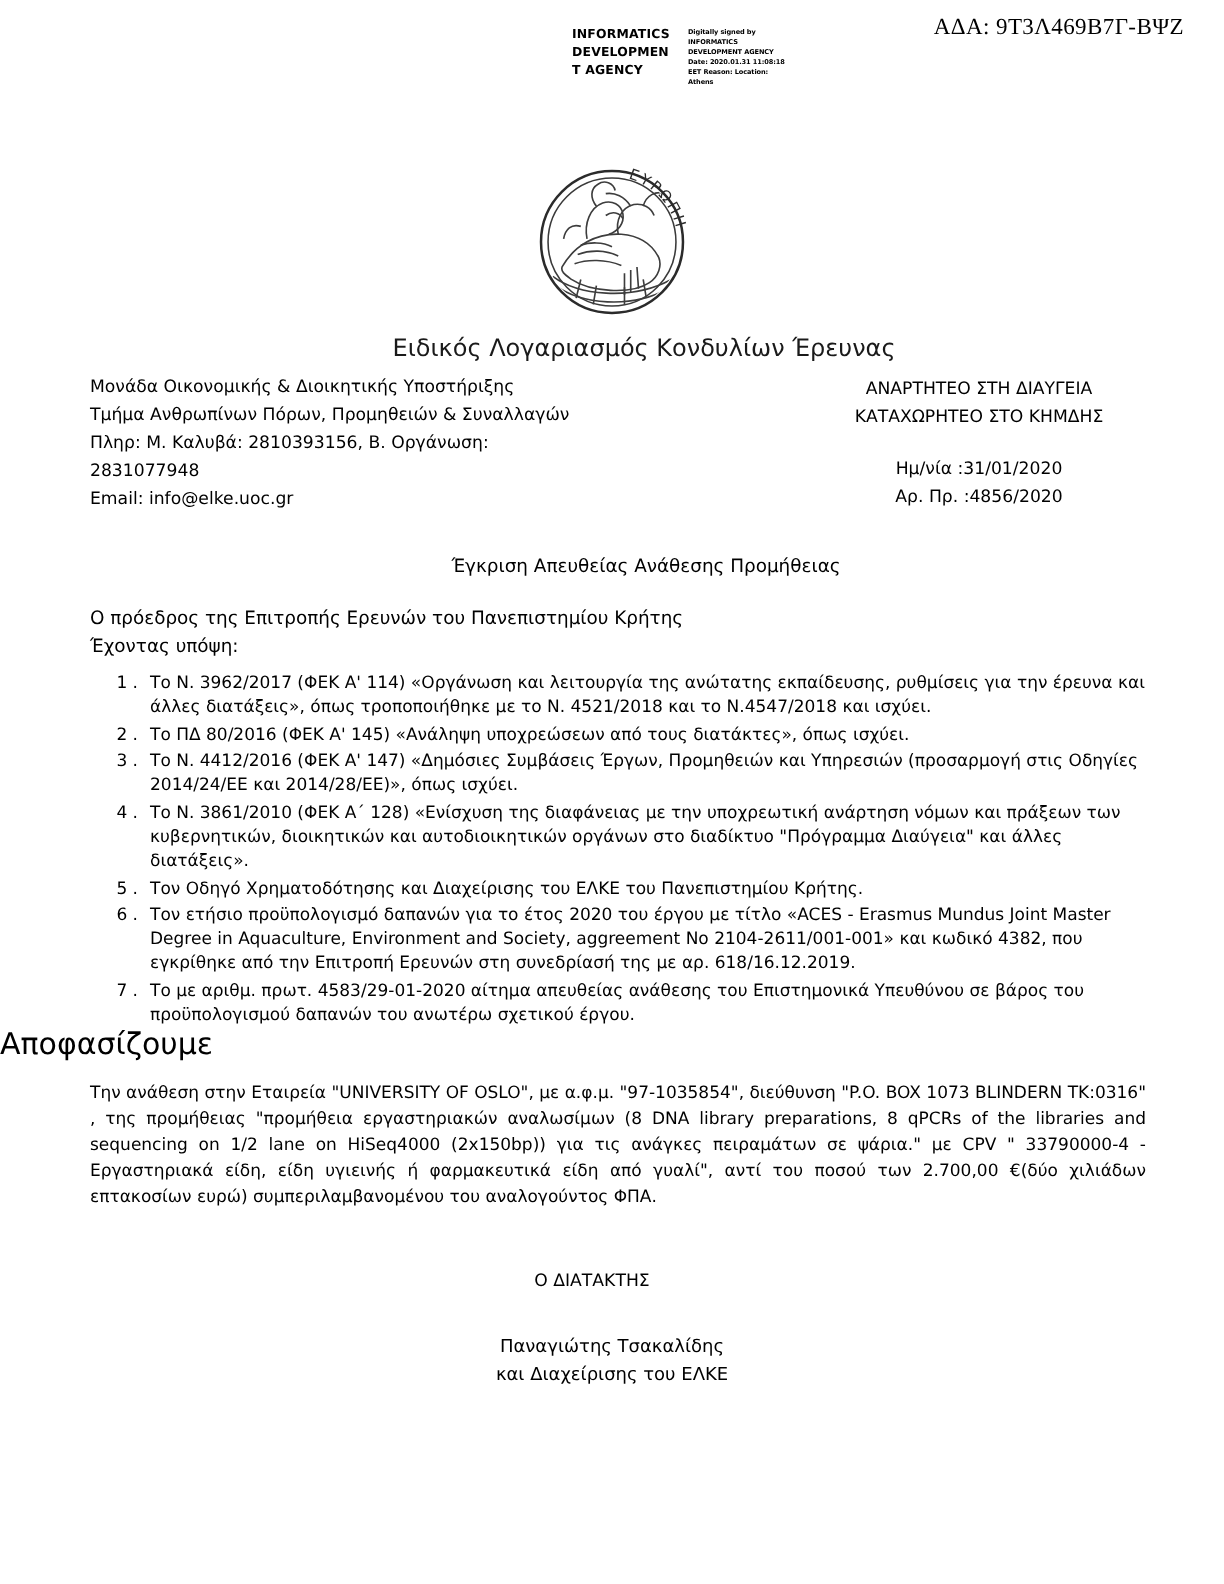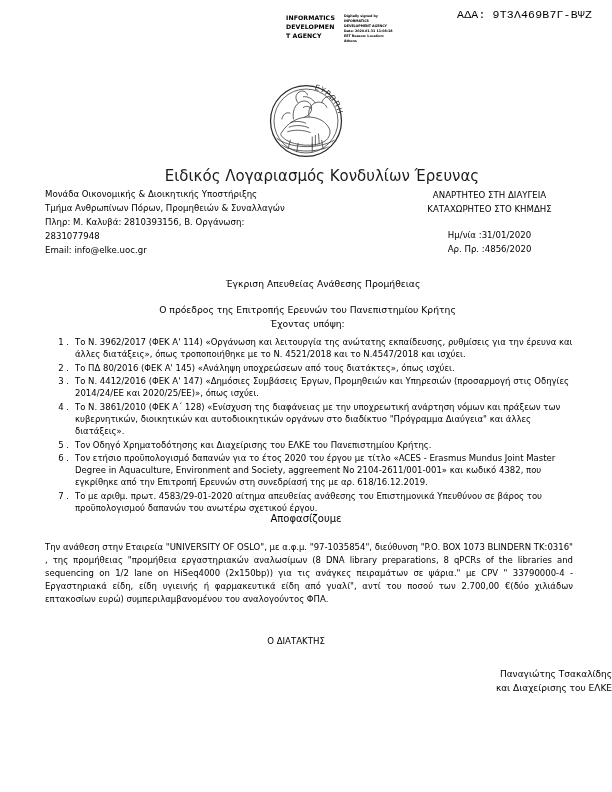--- a/index.html
+++ b/index.html
@@ -22,21 +22,21 @@
 
   
   .ada-code {
     position: absolute;
     top: 8px;
     left: 0;
     width: 592px;
     text-align: right;
     font-size: 11.5px;
     letter-spacing: 0.2px;
-    font-family: Liberation Mono, monospace;
+    font-family: Liberation Serif, serif;
   }
   .sig-stamp {
     position: absolute;
     top: 14px;
     left: 286px;
     width: 110px;
     display: flex;
     gap: 4px;
     align-items: flex-start;
   }
@@ -68,21 +68,21 @@
     width: 612px;
     text-align: center;
   }
   .seal-img {
     width: 78px;
     height: 78px;
     display: inline-block;
   }
   .seal-caption {
     margin-top: 2px;
-    font-size: 15px;
+    font-size: 12px;
     line-height: 1.45;
     color: #1a1a1a;
     font-family: "DejaVu Sans", sans-serif;
     padding-left: 32px;
   }
 
   
   .meta-left {
     position: absolute;
     top: 188px;
@@ -118,21 +118,20 @@
 
   
   .intro {
     position: absolute;
     top: 303px;
     left: 45px;
     width: 525px;
     font-size: 9.2px;
     line-height: 1.55;
     font-family: "DejaVu Sans", sans-serif;
-    text-align: center;
   }
 
   
   .whereas-list {
     position: absolute;
     top: 336px;
     left: 45px;
     width: 528px;
     margin: 0;
     padding: 0;
@@ -154,22 +153,21 @@
     width: 24px;
     text-align: right;
   }
 
   
   .decide-heading {
     position: absolute;
     top: 513px;
     left: 0;
     width: 612px;
-    text-align: center;
-    font-size: 10px;
+    font-size: 15px;
     font-family: "DejaVu Sans", sans-serif;
   }
 
   
   .decision-body {
     position: absolute;
     top: 541px;
     left: 45px;
     width: 528px;
     font-size: 8.5px;
@@ -186,21 +184,21 @@
     width: 592px;
     text-align: center;
     font-size: 8.6px;
     font-family: "DejaVu Sans", sans-serif;
   }
   .sign-name {
     position: absolute;
     top: 668px;
     left: 0;
     width: 612px;
-    text-align: right;
+    text-align: center;
     font-size: 9px;
     line-height: 1.5;
     font-family: "DejaVu Sans", sans-serif;
   }
 </style>
 </head>
 <body>
 
 <div class="page">
 
@@ -280,21 +278,21 @@
     <li>
       <span class="num">1 .</span>
       <span>Το Ν. 3962/2017 (ΦΕΚ Α' 114) «Οργάνωση και λειτουργία της ανώτατης εκπαίδευσης, ρυθμίσεις για την έρευνα και άλλες διατάξεις», όπως τροποποιήθηκε με το Ν. 4521/2018 και το Ν.4547/2018 και ισχύει.</span>
     </li>
     <li>
       <span class="num">2 .</span>
       <span>Το ΠΔ 80/2016 (ΦΕΚ Α' 145) «Ανάληψη υποχρεώσεων από τους διατάκτες», όπως ισχύει.</span>
     </li>
     <li>
       <span class="num">3 .</span>
-      <span>Το Ν. 4412/2016 (ΦΕΚ Α' 147) «Δημόσιες Συμβάσεις Έργων, Προμηθειών και Υπηρεσιών (προσαρμογή στις Οδηγίες 2014/24/ΕΕ και 2020/25/ΕΕ)», όπως ισχύει.</span>
+      <span>Το Ν. 4412/2016 (ΦΕΚ Α' 147) «Δημόσιες Συμβάσεις Έργων, Προμηθειών και Υπηρεσιών (προσαρμογή στις Οδηγίες 2014/24/ΕΕ και 2014/28/ΕΕ)», όπως ισχύει.</span>
     </li>
     <li>
       <span class="num">4 .</span>
       <span>Το Ν. 3861/2010 (ΦΕΚ Α΄ 128) «Ενίσχυση της διαφάνειας με την υποχρεωτική ανάρτηση νόμων και πράξεων των κυβερνητικών, διοικητικών και αυτοδιοικητικών οργάνων στο διαδίκτυο "Πρόγραμμα Διαύγεια" και άλλες διατάξεις».</span>
     </li>
     <li>
       <span class="num">5 .</span>
       <span>Τον Οδηγό Χρηματοδότησης και Διαχείρισης του ΕΛΚΕ του Πανεπιστημίου Κρήτης.</span>
     </li>
     <li>

